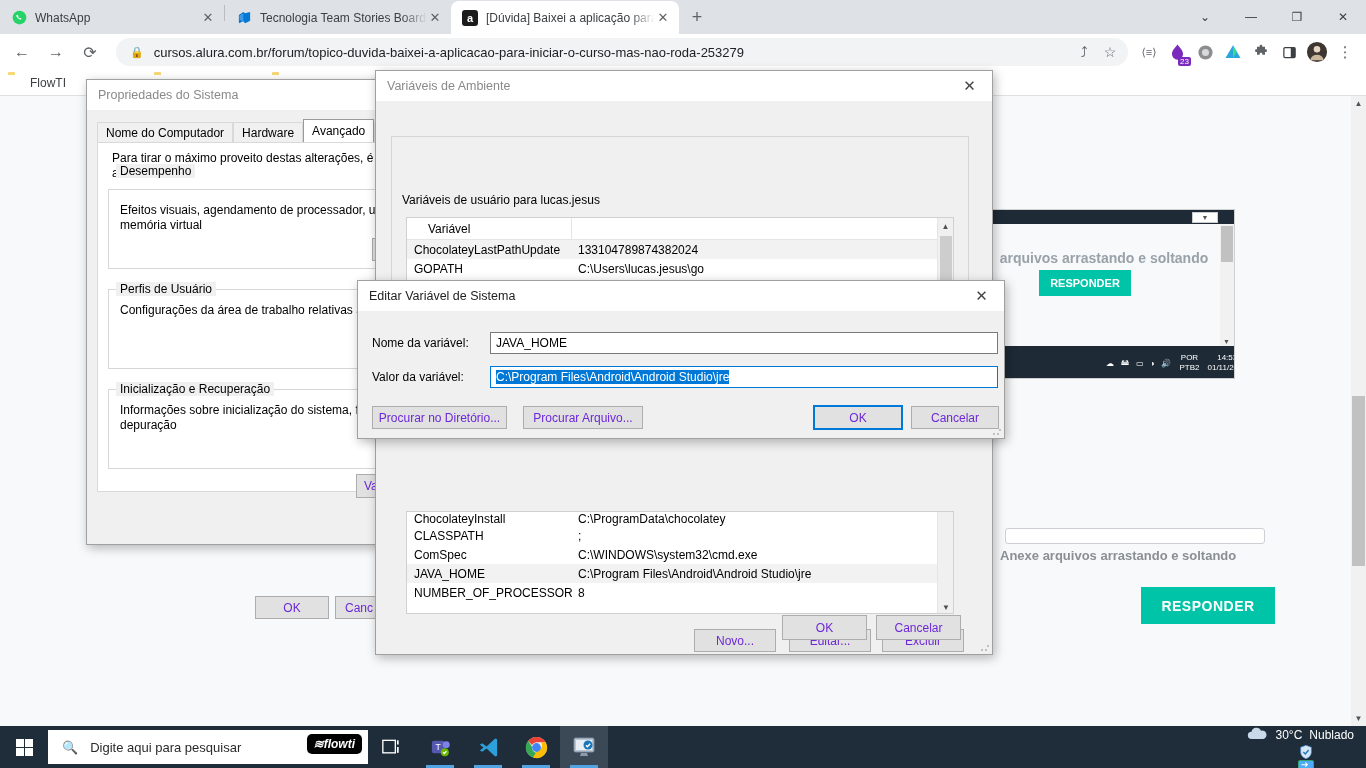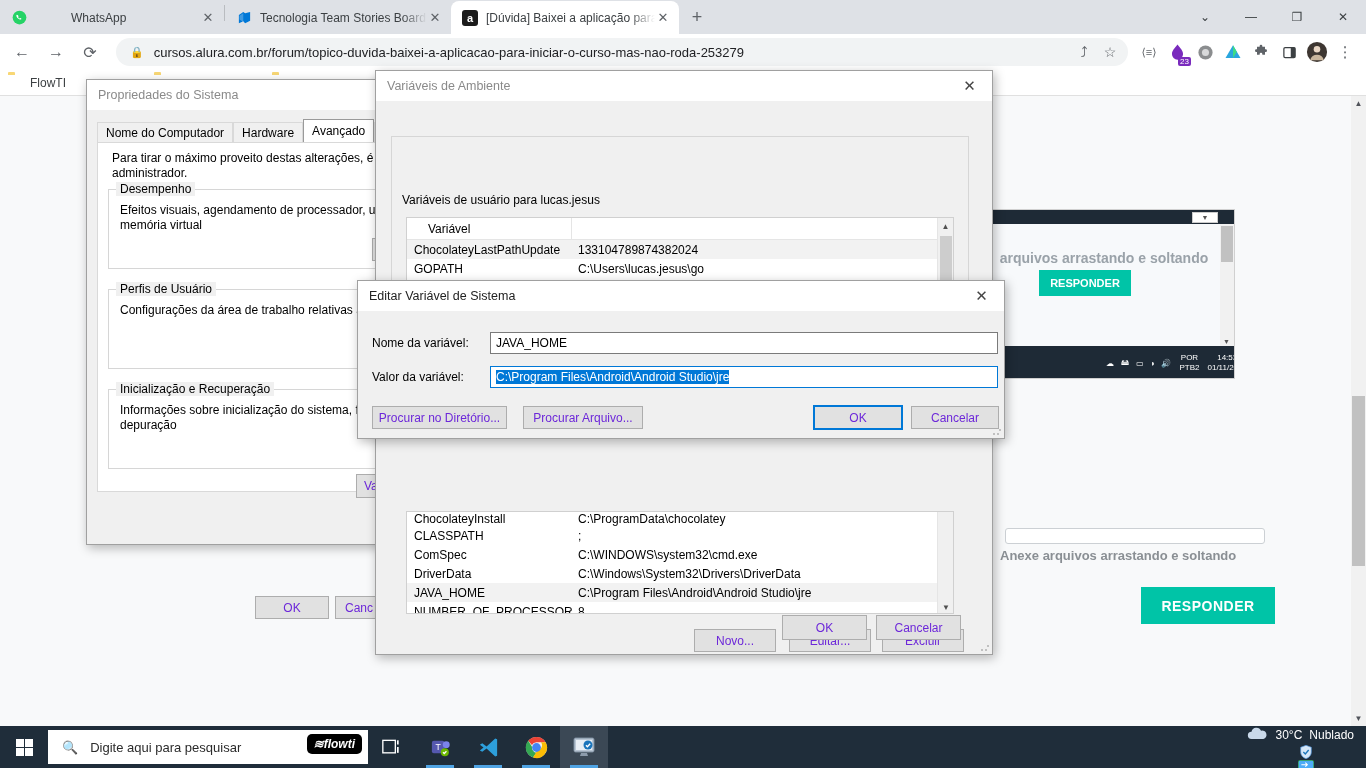--- a/index.html
+++ b/index.html
@@ -149,21 +149,21 @@
   #langi { display:flex; flex-direction:column; align-items:center; justify-content:center; line-height:1.25;
            font-size:11px; padding:0 6px;}
   #weather { display:flex; align-items:center; color:#fff; font-size:12px; gap:7px; padding-right:12px;}
 </style>
 </head>
 <body>
 
 <div id="browser">
 
   <div class="tabstrip">
-    <div class="tab inactive" style="width:224px;gap:36px;">
+    <div class="tab inactive" style="width:224px;">
       <span class="favicon">
         <svg width="15" height="15" viewBox="0 0 24 24">
             <circle cx="12" cy="12" r="11" fill="#25D366"></circle>
             <path d="M8 7.5c-.6 0-1.1.5-1.1 1.3 0 2.6 2.8 5.5 5.5 6.4 1.1.3 2 .2 2.4-.4.3-.4.2-.9-.1-1.1l-1.3-.8c-.3-.2-.6-.1-.8.1l-.4.5c-1.1-.5-2-1.4-2.5-2.5l.5-.4c.2-.2.3-.5.1-.8l-.8-1.3c-.2-.3-.6-.4-1-.4z" fill="#fff"></path>
           </svg>
       </span>
       <span class="ttl">WhatsApp</span>
       <span class="xbtn">✕</span>
     </div>
     <div class="tabsep"></div>
@@ -328,21 +328,21 @@
       </div>
   </div>
 
   <div class="tabpanel">
     <div style="position:absolute;left:14px;top:8px;font-size:12px;line-height:15px;width:340px;">
       <div>Para tirar o máximo proveito destas alterações, é preciso</div>
       <div>administrador.</div>
     </div>
 
     <div class="grp" style="left:10px;top:46px;width:340px;height:80px;"></div>
-    <div class="grplabel" style="left:18px;top:39px;">Desempenho</div>
+    <div class="grplabel" style="left:18px;top:21px;">Desempenho</div>
     <div style="position:absolute;left:22px;top:60px;font-size:12px;line-height:15px;width:330px;">
       <div>Efeitos visuais, agendamento de processador, uso de m</div>
       <div>memória virtual</div>
     </div>
     <div class="btn" style="position:absolute;left:274px;top:95px;width:76px;height:23px;"></div>
 
     <div class="grp" style="left:10px;top:146px;width:340px;height:80px;"></div>
     <div class="grplabel" style="left:18px;top:139px;">Perfis de Usuário</div>
     <div style="position:absolute;left:22px;top:160px;font-size:12px;line-height:15px;width:260px;overflow:hidden;white-space:nowrap;">Configurações da área de trabalho relativas à entra</div>
 
@@ -412,24 +412,20 @@
       <span class="c1">ChocolateyInstall</span>
       <span class="c2">C:\ProgramData\chocolatey</span>
     </div>
     <div class="lrow">
       <span class="c1">CLASSPATH</span>
       <span class="c2">;</span>
     </div>
     <div class="lrow">
       <span class="c1">ComSpec</span>
       <span class="c2">C:\WINDOWS\system32\cmd.exe</span>
-    </div>
-    <div class="lrow">
-      <span class="c1">DriverData</span>
-      <span class="c2">C:\Windows\System32\Drivers\DriverData</span>
     </div>
     <div class="lrow alt">
       <span class="c1">JAVA_HOME</span>
       <span class="c2">C:\Program Files\Android\Android Studio\jre</span>
     </div>
     <div class="lrow">
       <span class="c1">NUMBER_OF_PROCESSORS</span>
       <span class="c2">8</span>
     </div>
     <div class="vsb" style="right:0;top:0;height:103px;">

